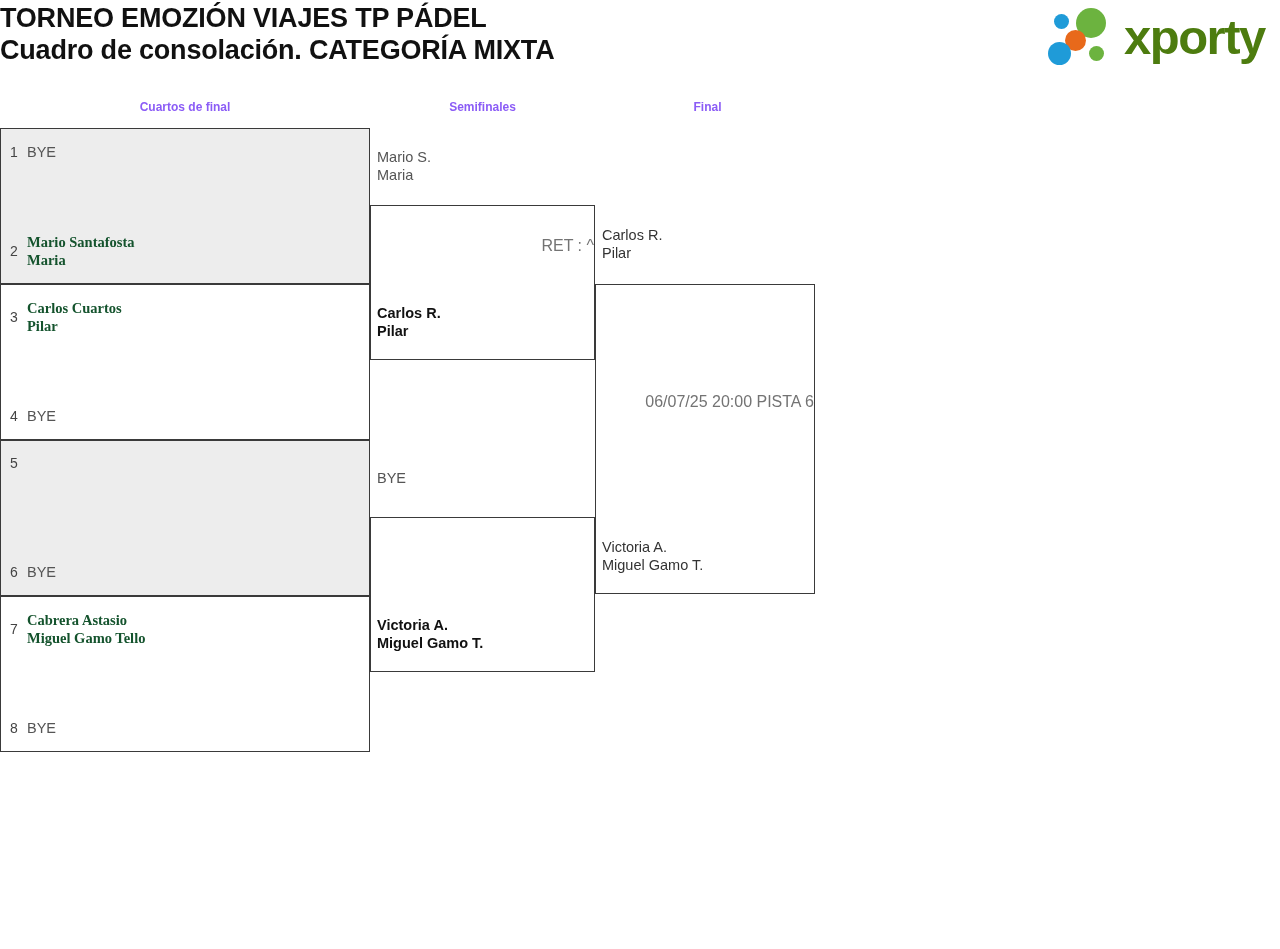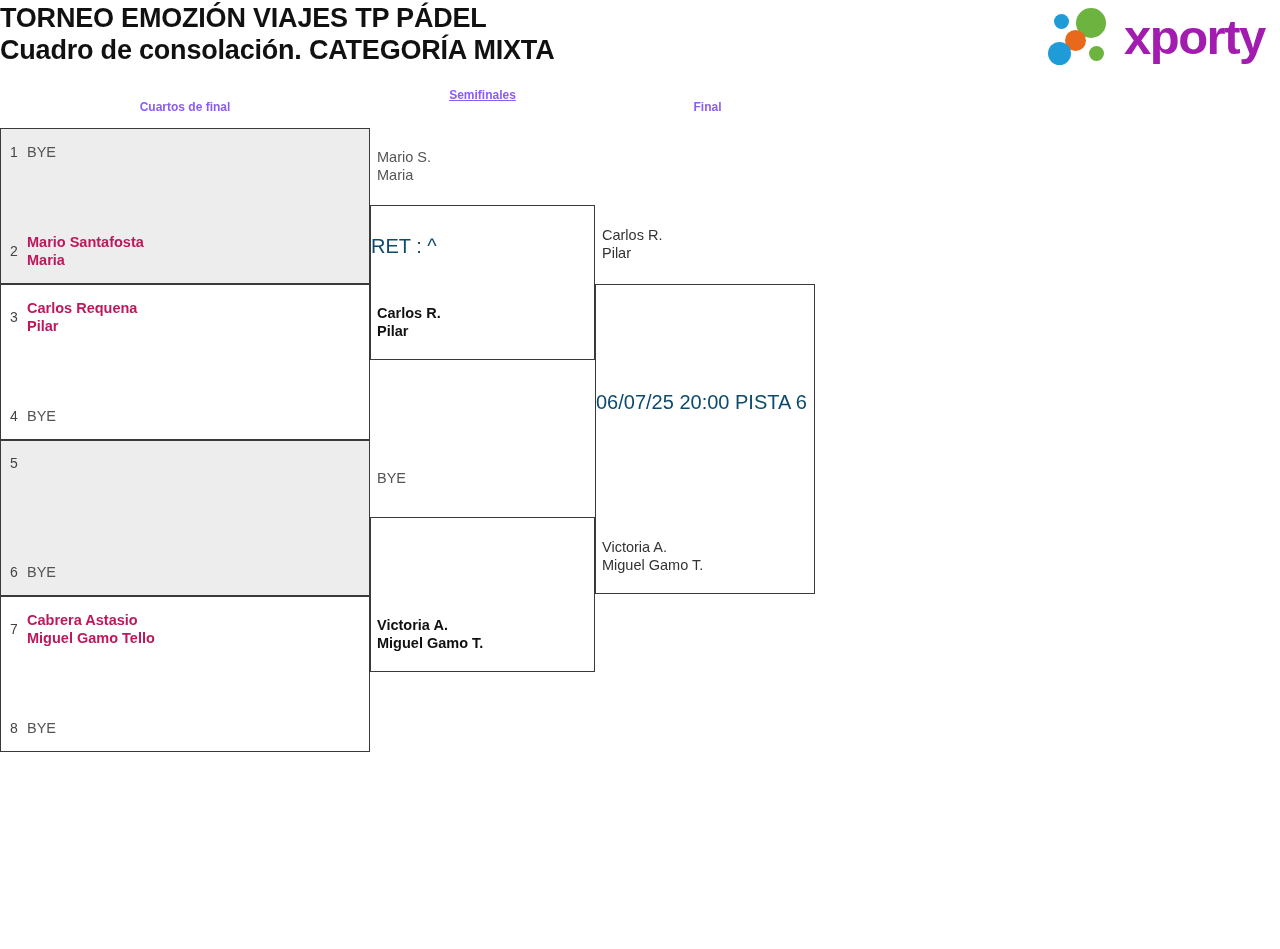--- a/index.html
+++ b/index.html
@@ -42,34 +42,34 @@
   }
   #logo-dots { position: absolute; left: 0; top: 0; width: 78px; height: 66px; }
   .logo-dot { position: absolute; border-radius: 50%; }
   #logo-wordmark {
     position: absolute;
     left: 76px; top: 4px;
     font-size: 49px;
     font-weight: bold;
     letter-spacing: -1.5px;
     line-height: 58px;
-    color: #a21caf;
+    color: #4d7c0f;
   }
 
   
   .round-header {
     position: absolute;
     font-size: 12px;
     font-weight: bold;
     text-align: center;
     color: #8b5cf6;
     line-height: 22px;
   }
   #round-header-0 { left: 0px;   top: 96px; width: 370px; }
-  #round-header-1 { left: 370px; top: 84px; width: 225px; text-decoration: underline; }
+  #round-header-1 { left: 370px; top: 96px; width: 225px; }
   #round-header-2 { left: 595px; top: 96px; width: 225px; text-align: center; }
 
   
   .match-box {
     position: absolute;
     box-sizing: border-box;
     border: 1.3px solid #3a3a3a;
   }
   .match-box.shaded { background: #ededed; }
   .match-box.plain  { background: #ffffff; }
@@ -92,21 +92,21 @@
     font-weight: normal;
   }
   .names {
     display: flex;
     flex-direction: column;
     justify-content: center;
     font-size: 14.5px;
     line-height: 18px;
   }
   .names span { white-space: nowrap; }
-  .winner .names { font-weight: bold; color: #be185d; }
+  .winner .names { font-weight: bold; color: #14532d; font-family: Liberation Serif, serif; }
   .loser  .names { font-weight: normal; color: #555555; }
 
   
   .qf-box .competitor.top    { top: 14px; }
   .qf-box .competitor.bottom { bottom: 14px; }
 
   
   .outside-competitor {
     position: absolute;
     display: flex;
@@ -118,23 +118,23 @@
   }
   .outside-competitor.winner { font-weight: bold; color: #111111; }
   .outside-competitor.loser  { font-weight: normal; color: #555555; }
   .outside-competitor.neutral{ font-weight: normal; color: #333333; }
 
   
   .box-center-text {
     position: absolute;
     left: 0;
     width: 100%;
-    text-align: left;
-    font-size: 20px;
-    color: #0c4a6e;
+    text-align: right;
+    font-size: 16px;
+    color: #737373;
     line-height: 18px;
   }
 </style>
 </head>
 <body>
 
 <div id="header-bar">
   <div id="tournament-title">TORNEO EMOZIÓN VIAJES TP PÁDEL
 Cuadro de consolación. CATEGORÍA MIXTA</div>
 
@@ -168,21 +168,21 @@
       <span>Mario Santafosta</span>
       <span>Maria</span>
     </div>
   </div>
 </div>
 
 <div class="match-box qf-box plain" style="left:0px; top:284px; width:370px; height:156px;">
   <div class="competitor top winner">
     <div class="seed">3</div>
     <div class="names">
-      <span>Carlos Requena</span>
+      <span>Carlos Cuartos</span>
       <span>Pilar</span>
     </div>
   </div>
   <div class="competitor bottom loser">
     <div class="seed">4</div>
     <div class="names">
       <span>BYE</span>
       <span></span>
     </div>
   </div>

